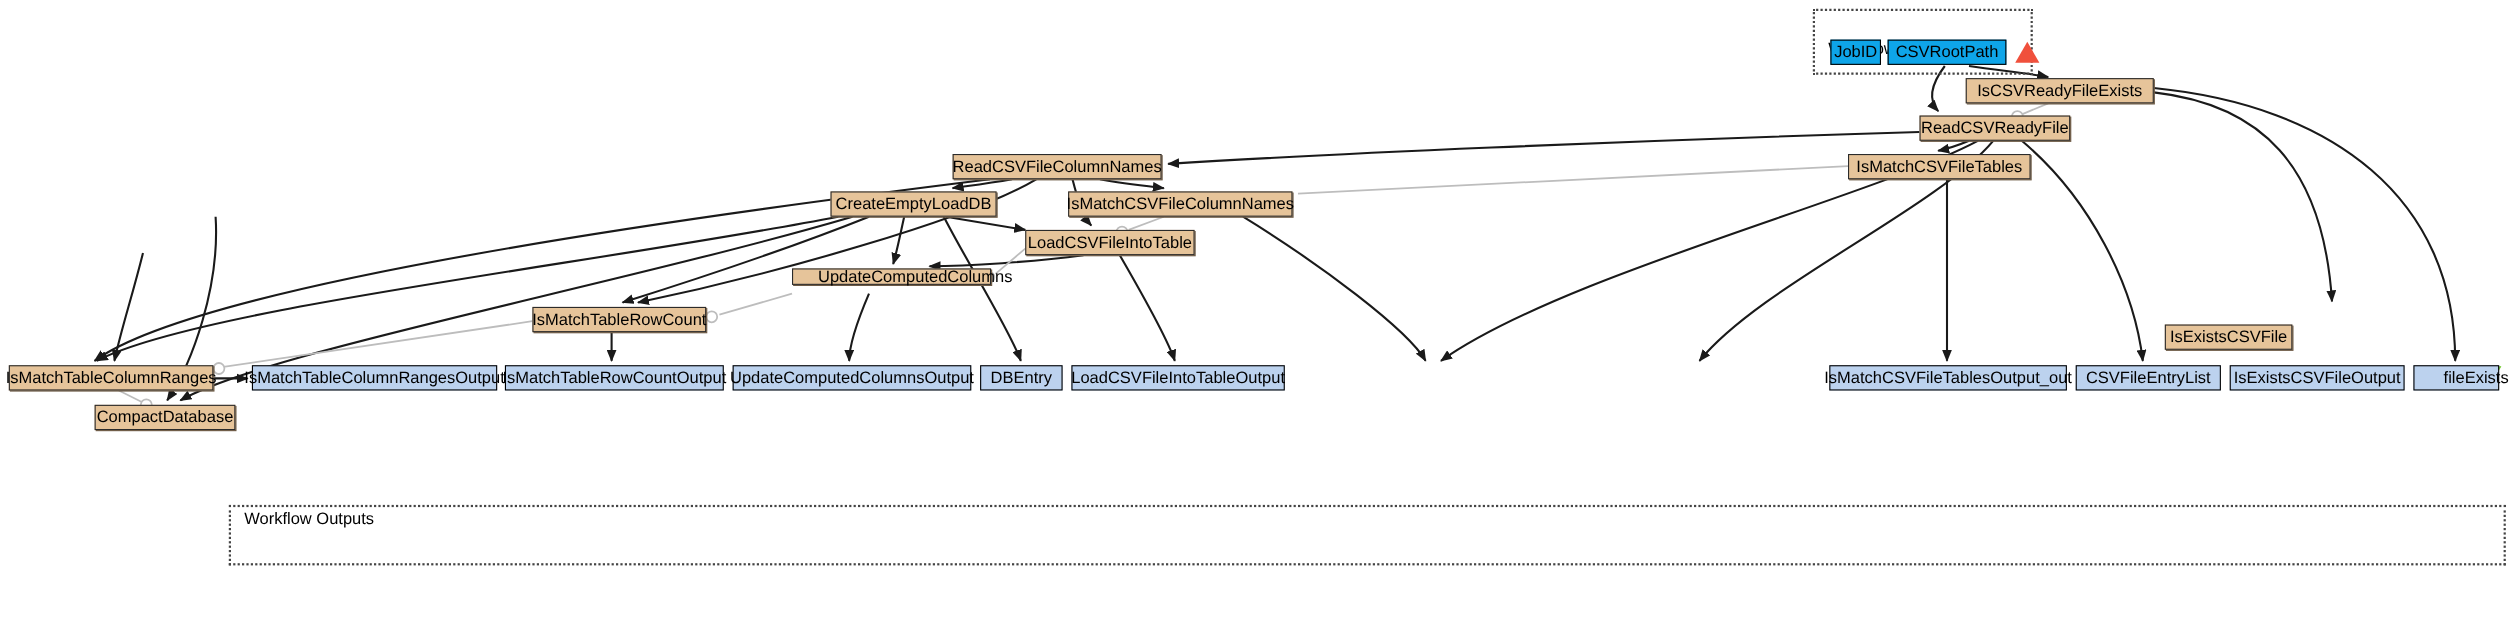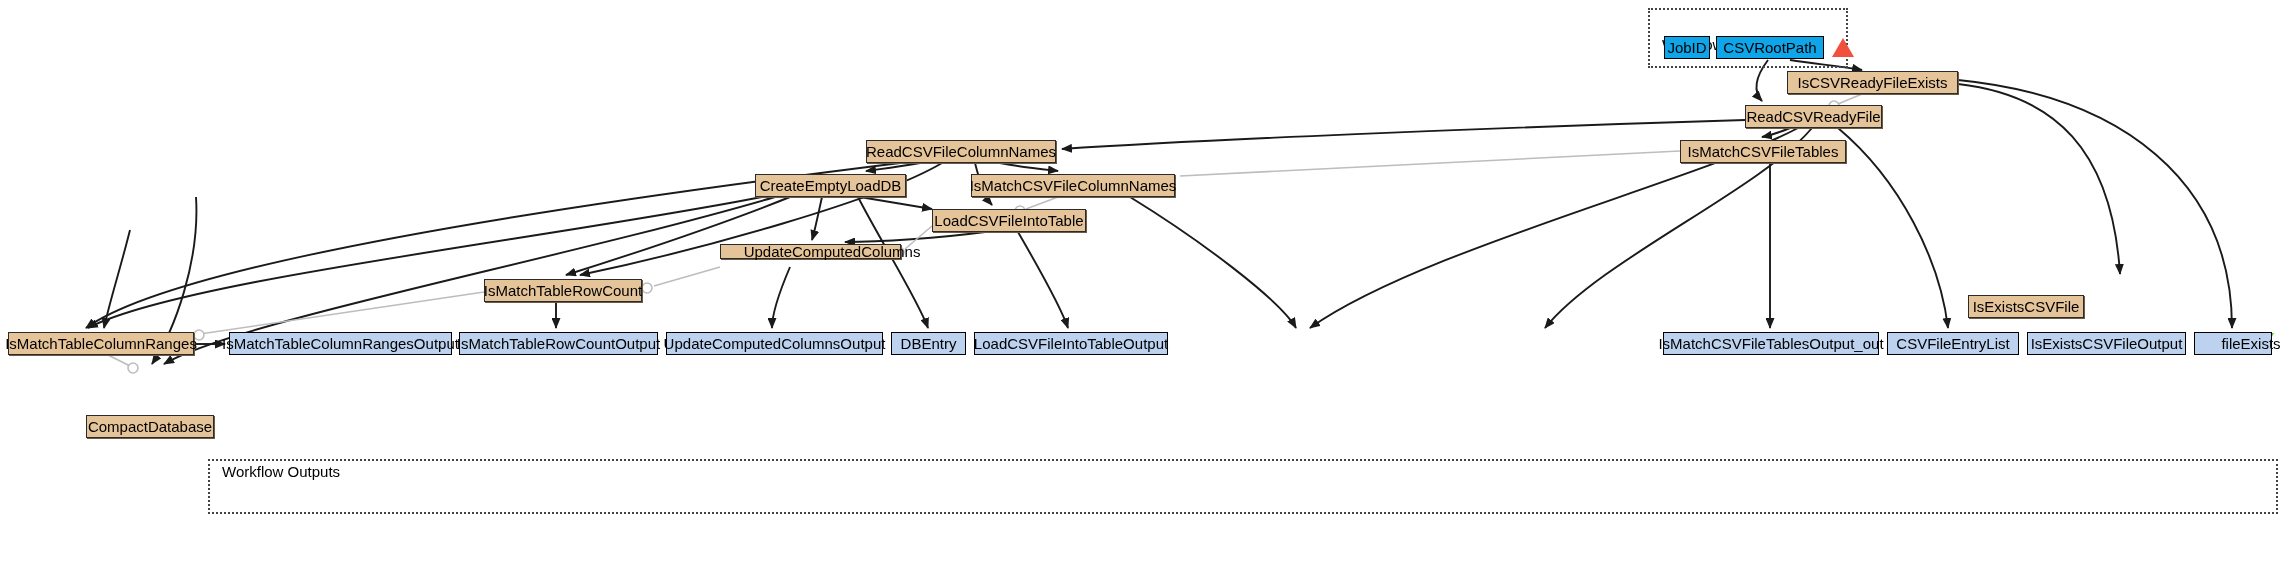--- a/index.html
+++ b/index.html
@@ -138,21 +138,21 @@
   <div class="node proc" style="left:1745px;top:105px;width:137px;height:23px;">ReadCSVReadyFile</div>
   <div class="node proc" style="left:1680px;top:140px;width:166px;height:23px;">IsMatchCSVFileTables</div>
   <div class="node proc" style="left:866px;top:140px;width:190px;height:23px;">ReadCSVFileColumnNames</div>
   <div class="node proc" style="left:755px;top:174px;width:151px;height:23px;">CreateEmptyLoadDB</div>
   <div class="node proc" style="left:971px;top:174px;width:204px;height:23px;">IsMatchCSVFileColumnNames</div>
   <div class="node proc" style="left:932px;top:209px;width:154px;height:23px;">LoadCSVFileIntoTable</div>
   <div class="node proc" style="left:720px;top:244px;width:181px;height:15px;padding-left:43px;">UpdateComputedColumns</div>
   <div class="node proc" style="left:484px;top:279px;width:158px;height:23px;">IsMatchTableRowCount</div>
   <div class="node proc" style="left:1968px;top:267px;width:116px;height:23px;margin-top:28px;">IsExistsCSVFile</div>
   <div class="node proc" style="left:8px;top:332px;width:186px;height:23px;">IsMatchTableColumnRanges</div>
-  <div class="node proc" style="left:86px;top:368px;width:128px;height:23px;margin-top:47px;">CompactDatabase</div>
+  <div class="node proc" style="left:86px;top:368px;width:128px;height:23px;">CompactDatabase</div>
 
   <div class="node out" style="left:229px;top:332px;width:223px;height:23px;">IsMatchTableColumnRangesOutput</div>
   <div class="node out" style="left:459px;top:332px;width:199px;height:23px;">IsMatchTableRowCountOutput</div>
   <div class="node out" style="left:666px;top:332px;width:217px;height:23px;">UpdateComputedColumnsOutput</div>
   <div class="node out" style="left:891px;top:332px;width:75px;height:23px;">DBEntry</div>
   <div class="node out" style="left:974px;top:332px;width:194px;height:23px;">LoadCSVFileIntoTableOutput</div>
   <div class="node out" style="left:1663px;top:332px;width:216px;height:23px;">IsMatchCSVFileTablesOutput_out</div>
   <div class="node out" style="left:1887px;top:332px;width:132px;height:23px;">CSVFileEntryList</div>
   <div class="node out" style="left:2027px;top:332px;width:159px;height:23px;text-align:center;">IsExistsCSVFileOutput</div>
   <div class="node out" style="left:2194px;top:332px;width:78px;height:23px;padding-left:36px;">fileExists</div>

